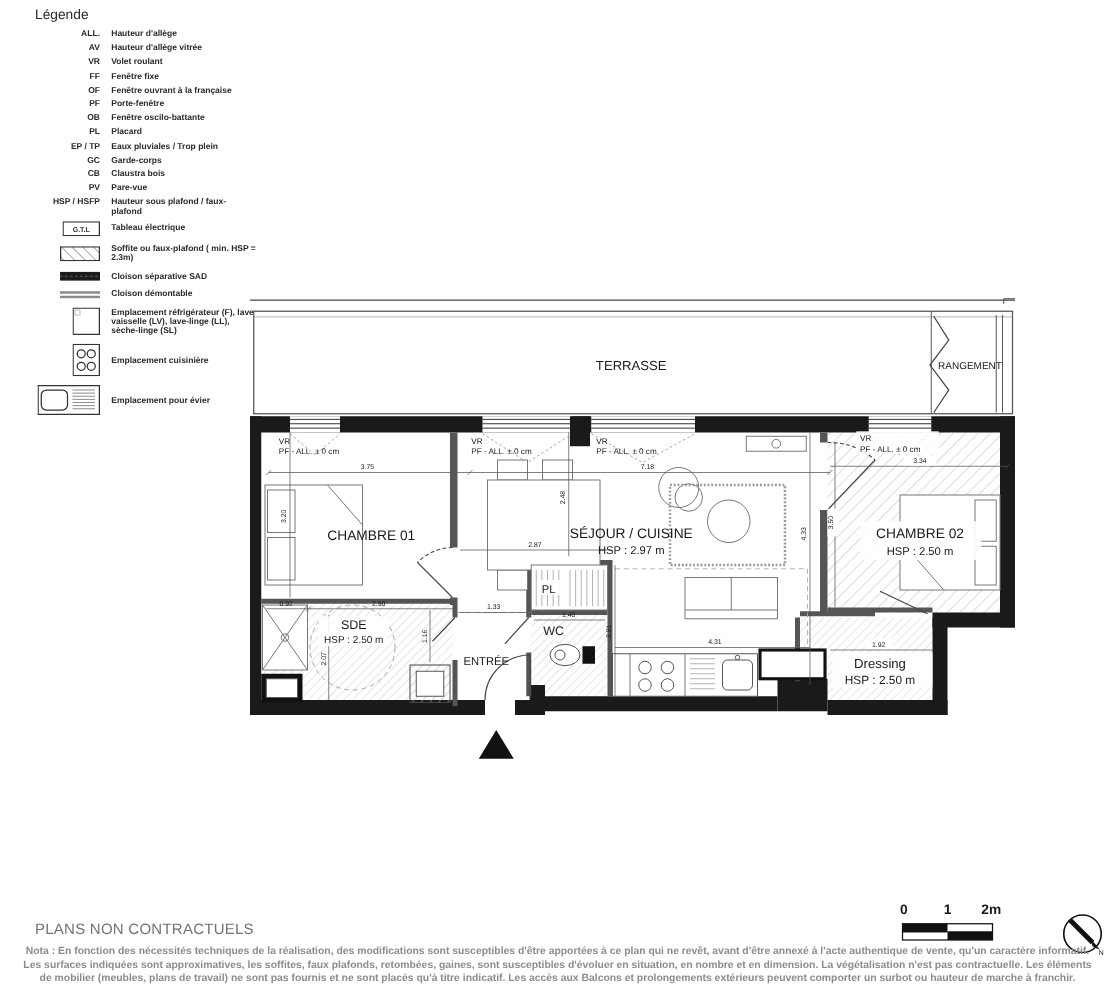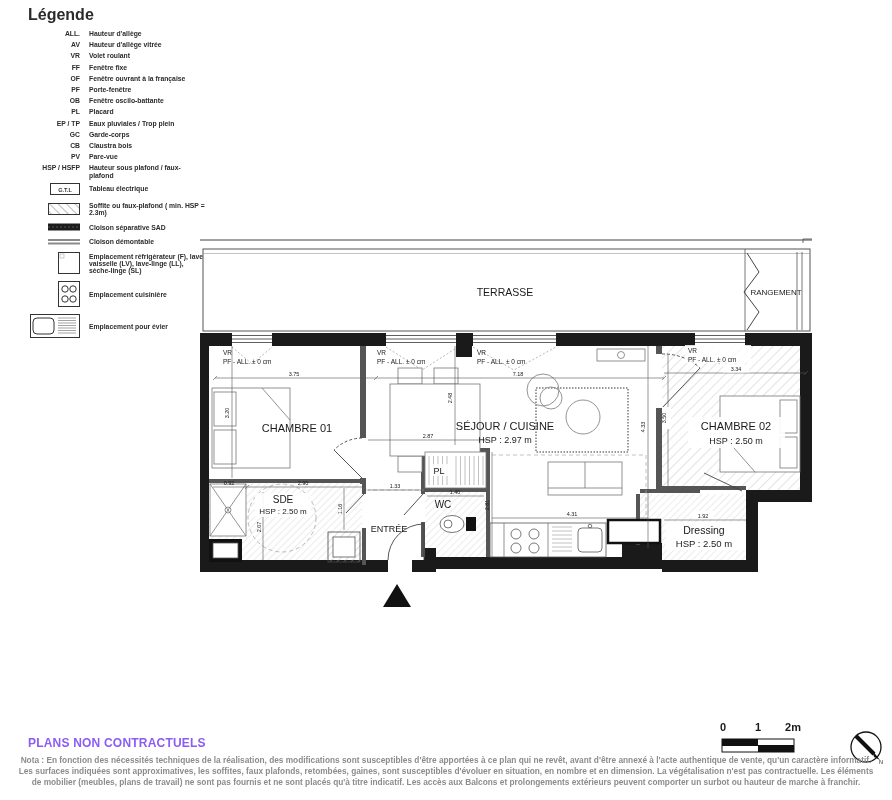--- a/index.html
+++ b/index.html
@@ -1,34 +1,34 @@
 <!DOCTYPE html>
 <html><head>
 <meta charset="utf-8">
 <style>
   html,body{margin:0;padding:0;background:#fff;}
   body{width:892px;height:800px;position:relative;font-family:"Liberation Sans",sans-serif;overflow:hidden;}
   
   .legend{position:absolute;left:28px;top:6px;width:200px;color:#2b2b2b;}
-  .legend-title{font-size:16px;font-weight:bold;margin-bottom:6px;}
+  .legend-title{font-size:11px;font-weight:normal;margin-bottom:6px;}
   .lrow{display:flex;align-items:flex-start;margin-bottom:4px;}
   .labbr{width:52px;text-align:right;margin-right:9px;font-size:6.8px;font-weight:bold;line-height:7.2px;flex-shrink:0;}
   .ldesc{font-size:6.8px;font-weight:bold;line-height:7.2px;width:118px;}
   .licon{width:52px;display:flex;justify-content:flex-end;margin-right:9px;flex-shrink:0;}
   .srow{margin-bottom:7px;align-items:center;}
   .srow .ldesc{width:118px;}
   
   .plan-svg{position:absolute;left:0;top:0;}
   .plan-svg text{font-family:"Liberation Sans",sans-serif;fill:#1a1a1a;}
   .dimtxt{font-size:5.5px;fill:#333;}
   .wintxt{font-size:6.5px;fill:#222;}
   .roomlbl{font-size:11px;}
   .hsplbl{font-size:9px;}
   
-  .footer-title{position:absolute;left:28px;top:736px;font-size:12px;font-weight:bold;color:#8b5cf6;letter-spacing:.2px;}
+  .footer-title{position:absolute;left:28px;top:736px;font-size:12px;font-weight:normal;color:#737373;letter-spacing:.2px;}
   .nota{position:absolute;left:15px;top:755px;width:862px;font-size:8.3px;font-weight:bold;color:#8c8c8c;line-height:11px;text-align:center;}
 </style>
 </head>
 <body>
 
 <div class="legend">
   <div class="legend-title">Légende</div>
 
   <div class="lrow">
       <span class="labbr">ALL.</span>

